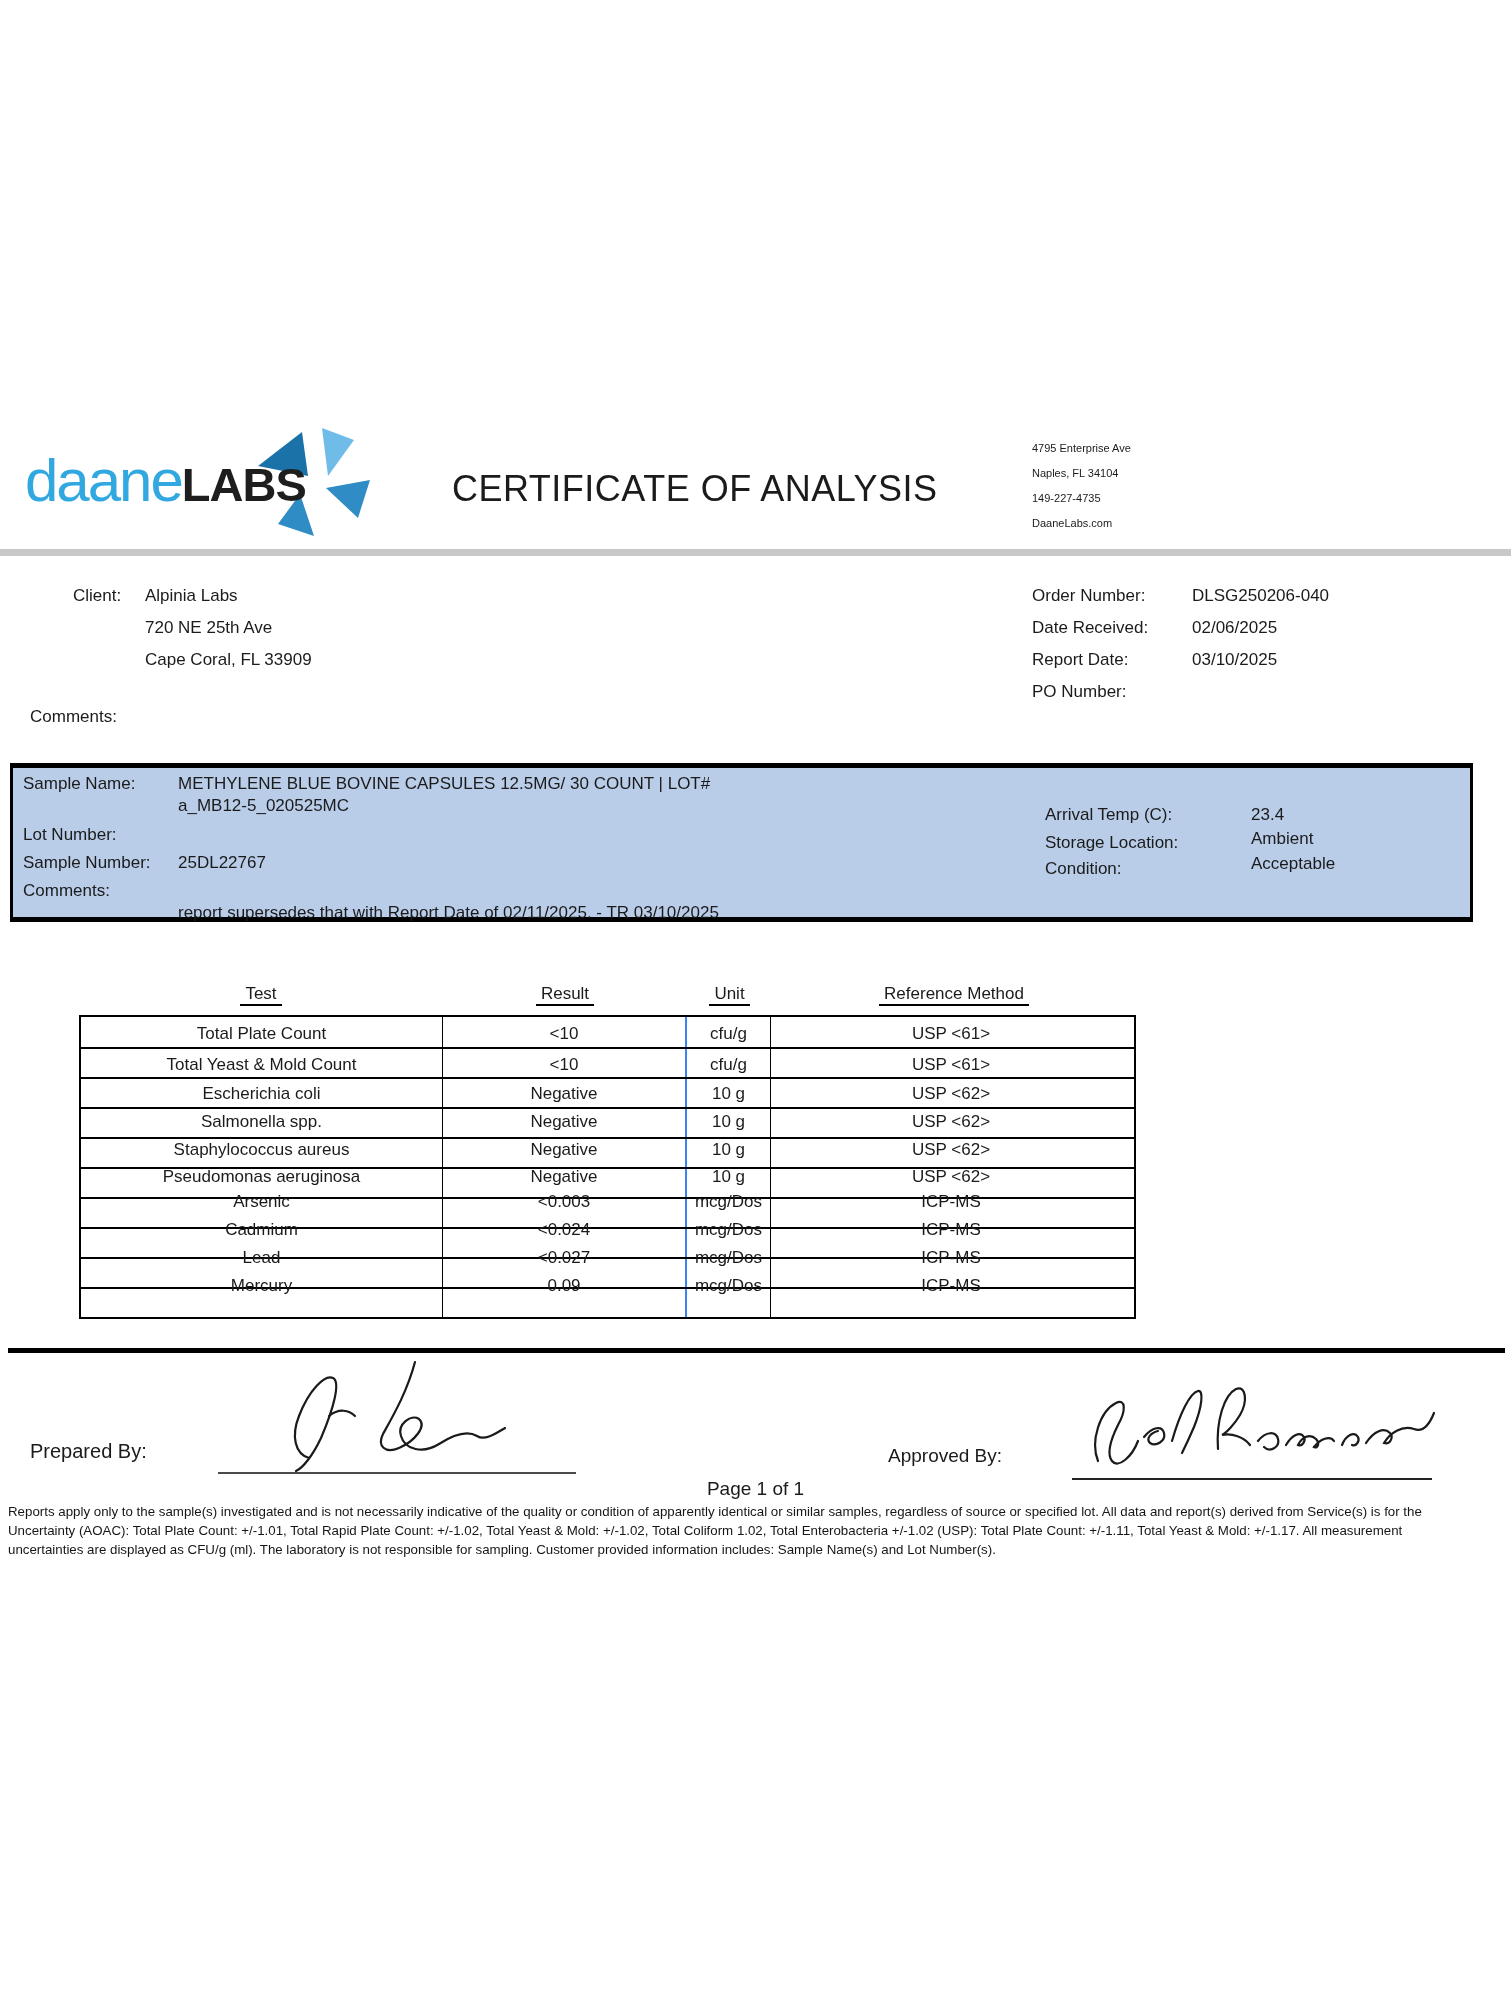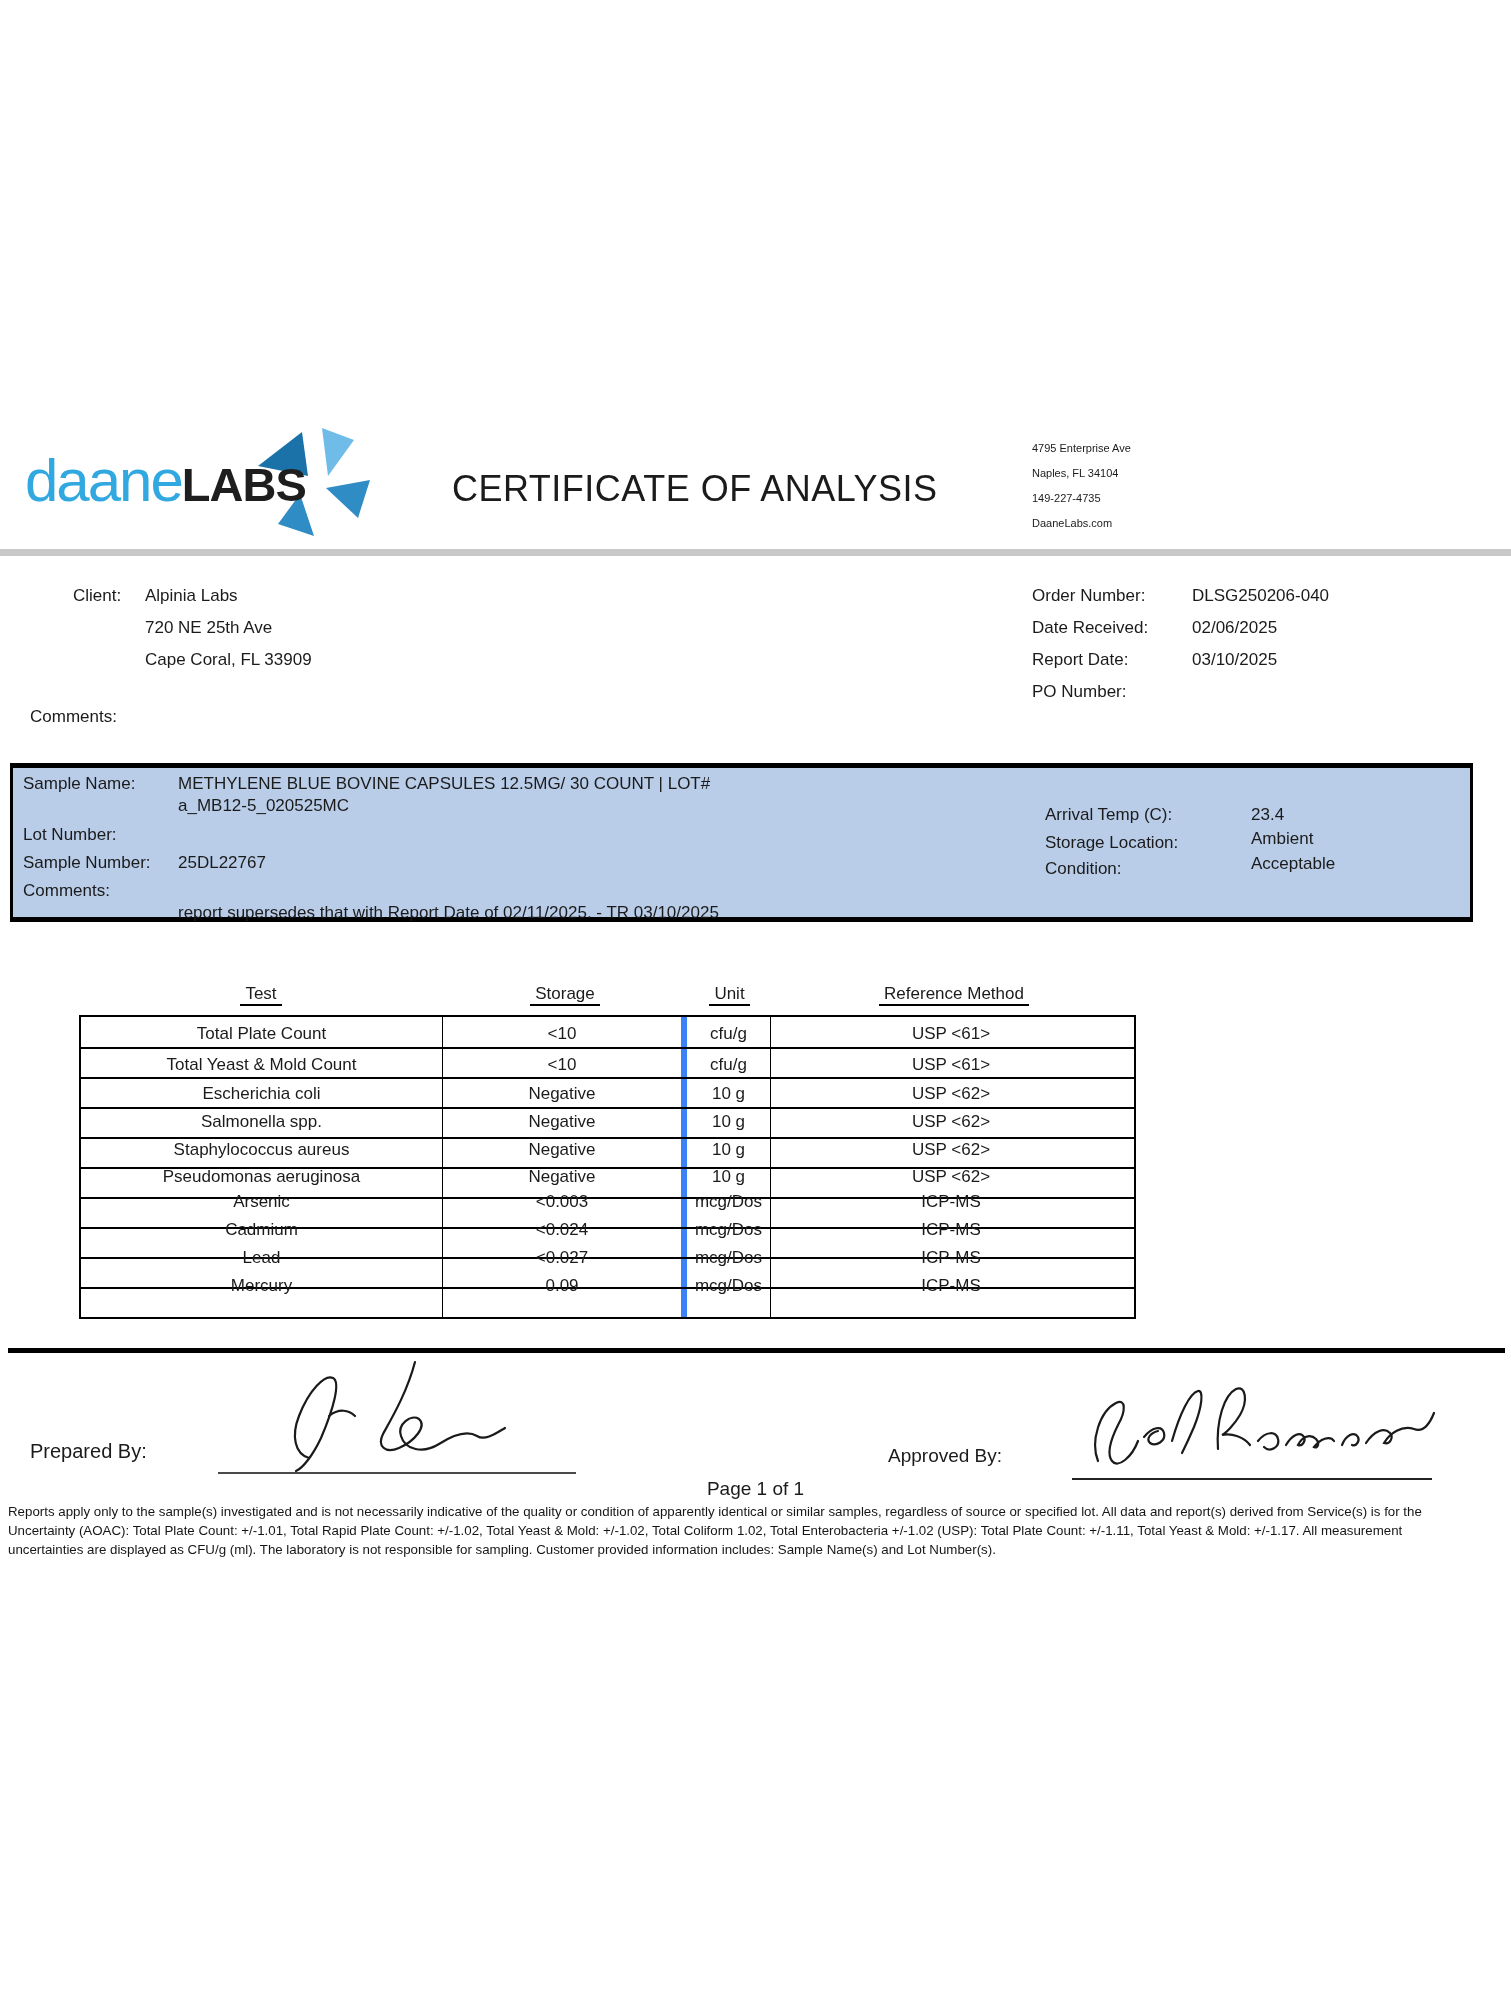--- a/index.html
+++ b/index.html
@@ -37,21 +37,21 @@
   }
   .sample-box .abs{font-size:17px;white-space:nowrap}
 
   
   .tbl{left:79px;top:1015px;width:1057px;border:2px solid #000}
   .trow{display:flex;height:30px;border-top:2px solid #000}
   .trow:first-child{border-top:none}
   .tcell{height:100%;text-align:center;font-size:17px;padding-top:3px;overflow:visible}
   .tcell span{position:relative;top:var(--dy,0px);white-space:nowrap}
   .c1{width:362px;border-right:1px solid #000}
-  .c2{width:244px;border-right:6px solid #3b82f6}
+  .c2{width:244px;border-right:2px solid #3b82f6}
   .c3{width:84px;border-right:1px solid #000}
   .c4{width:360px}
   .th{top:984px;text-align:center;font-size:17px}
   .th span{border-bottom:2px solid #000;padding:0 5px 1px 5px}
 
   .rule{left:8px;top:1348px;width:1497px;height:5px;background:#000}
   .sig-label{font-size:20px;white-space:nowrap}
   .sig-line{height:2px;background:#4a4a4a}
   .page-num{left:0;top:1478px;width:1511px;text-align:center;font-size:19px}
   .footer{left:8px;top:1502px;width:1497px;font-size:13.3px;line-height:19px;color:#161616}
@@ -110,21 +110,21 @@
 
   <div class="abs" style="left:1032px;top:37px">Arrival Temp (C):</div>
   <div class="abs" style="left:1238px;top:37px">23.4</div>
   <div class="abs" style="left:1032px;top:65px">Storage Location:</div>
   <div class="abs" style="left:1238px;top:61px">Ambient</div>
   <div class="abs" style="left:1032px;top:91px">Condition:</div>
   <div class="abs" style="left:1238px;top:86px">Acceptable</div>
 </div>
 
 <div class="abs th" style="left:79px;width:364px"><span>Test</span></div>
-<div class="abs th" style="left:443px;width:244px"><span>Storage</span></div>
+<div class="abs th" style="left:443px;width:244px"><span>Result</span></div>
 <div class="abs th" style="left:687px;width:85px"><span>Unit</span></div>
 <div class="abs th" style="left:772px;width:364px"><span>Reference Method</span></div>
 
 <div class="abs tbl">
   <div class="trow" style="--dy:4px">
     <div class="tcell c1"><span>Total Plate Count</span></div>
     <div class="tcell c2"><span>&lt;10</span></div>
     <div class="tcell c3"><span>cfu/g</span></div>
     <div class="tcell c4"><span>USP &lt;61&gt;</span></div>
   </div>

